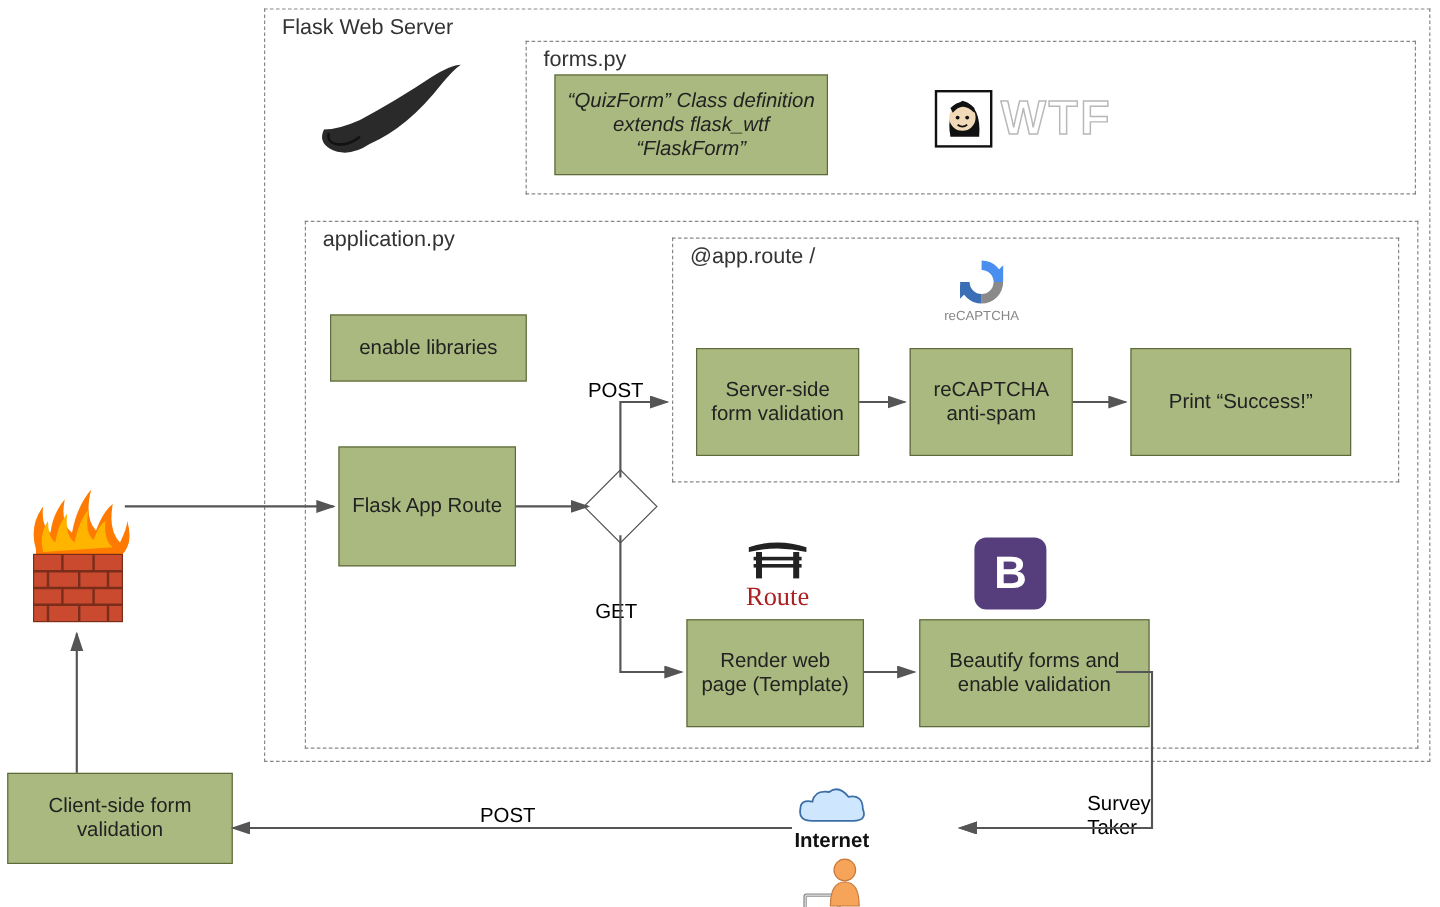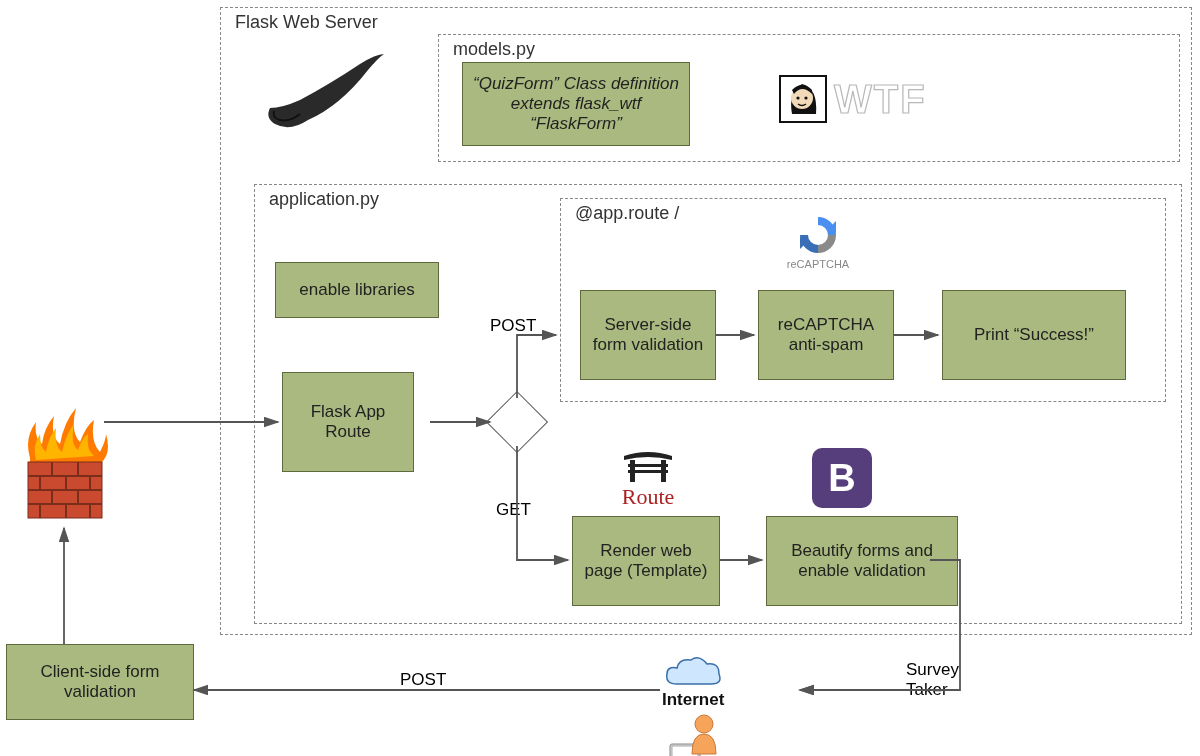--- a/index.html
+++ b/index.html
@@ -141,21 +141,21 @@
   }
 </style>
 </head>
 <body>
 
 <div class="dashed-box" style="left:220px; top:7px; width:972px; height:628px;">
   <span class="title">Flask Web Server</span>
 </div>
 
 <div class="dashed-box" style="left:438px; top:34px; width:742px; height:128px;">
-  <span class="title">models.py</span>
+  <span class="title">forms.py</span>
 </div>
 
 <div class="dashed-box" style="left:254px; top:184px; width:928px; height:440px;">
   <span class="title">application.py</span>
 </div>
 
 <div class="dashed-box" style="left:560px; top:198px; width:606px; height:204px;">
   <span class="title">@app.route /</span>
 </div>
 
@@ -182,21 +182,21 @@
     <circle cx="28" cy="24" r="1.6" fill="#111"></circle>
     <path d="M20 30 Q 24 33 28 30" stroke="#111" stroke-width="1.5" fill="none"></path>
   </svg>
   <span class="txt2">WTF</span>
 </div>
 
 <div class="node" style="left:275px; top:262px; width:164px; height:56px;">
   <span>enable libraries</span>
 </div>
 
-<div class="node" style="left:282px; top:372px; width:132px; height:100px;">
+<div class="node" style="left:282px; top:372px; width:148px; height:100px;">
   <span>Flask App Route</span>
 </div>
 
 <div class="diamond" style="left:495px; top:400px;"></div>
 
 <div class="label" style="left:490px; top:316px;">POST</div>
 <div class="label" style="left:496px; top:500px;">GET</div>
 
 <div class="recaptcha" style="left:778px; top:212px;">
   <svg width="46" height="46" viewBox="0 0 46 46" style="margin:0 auto;display:block;">

